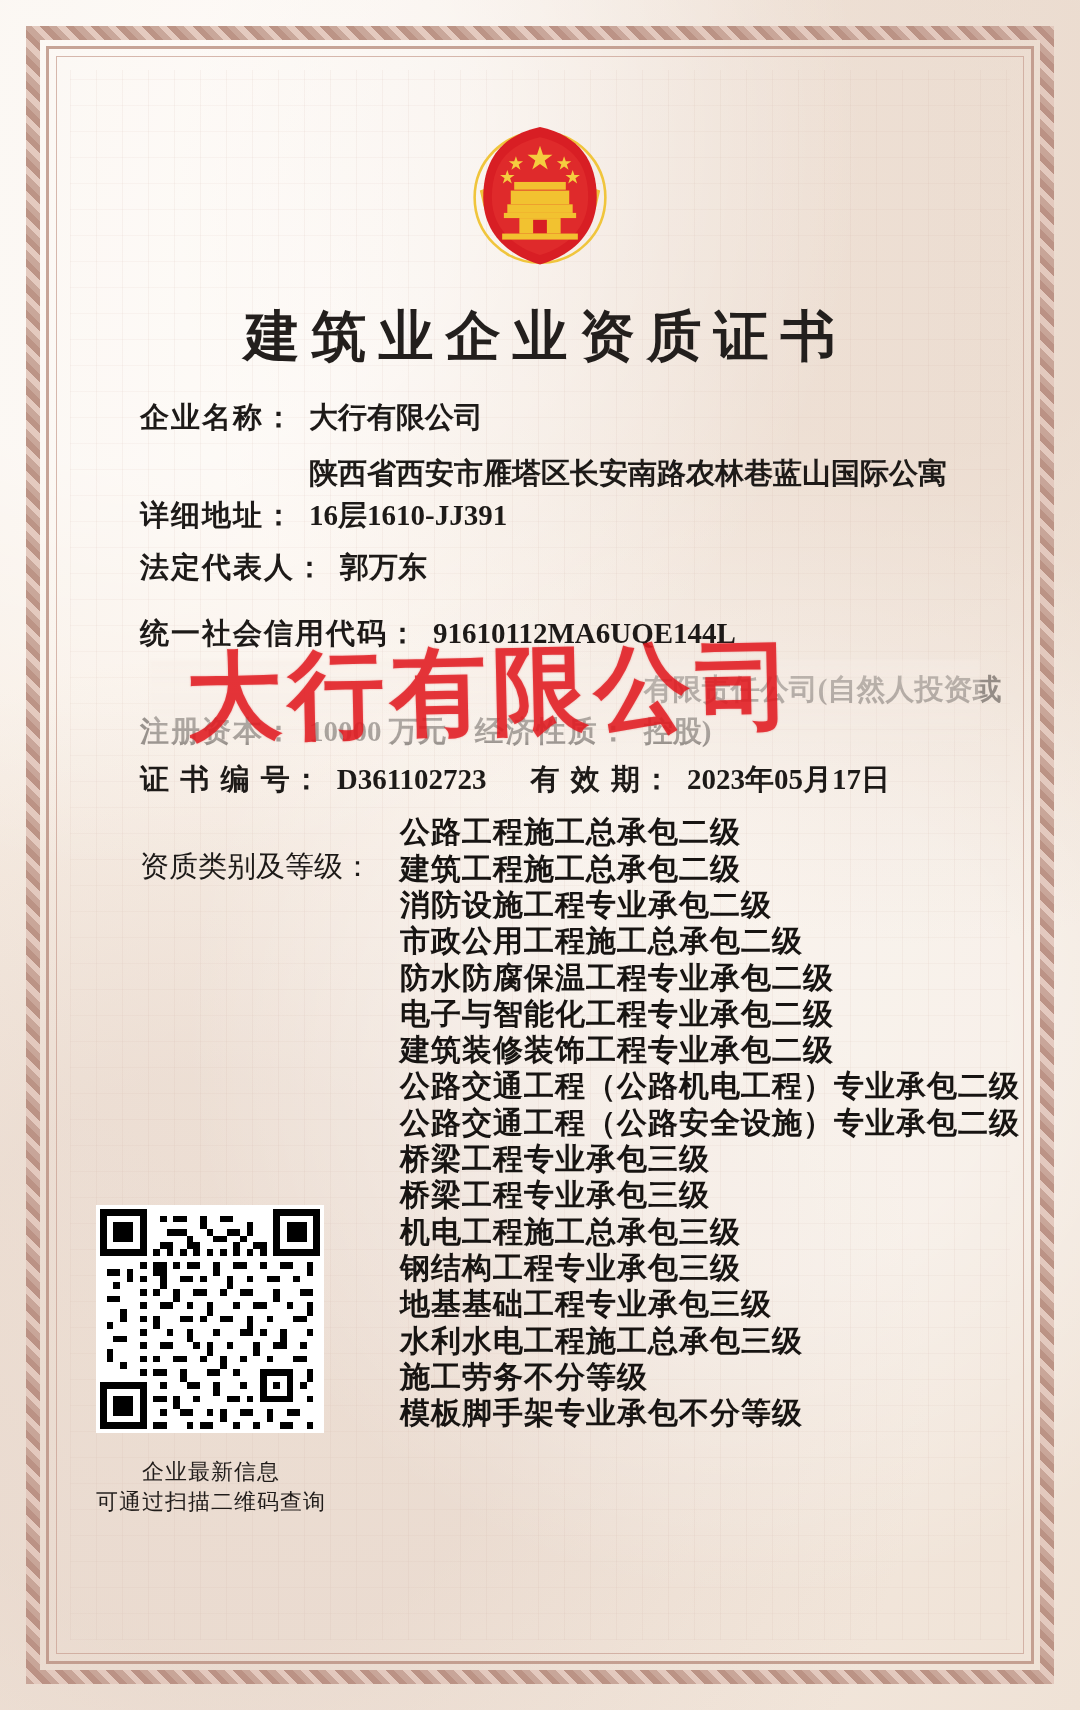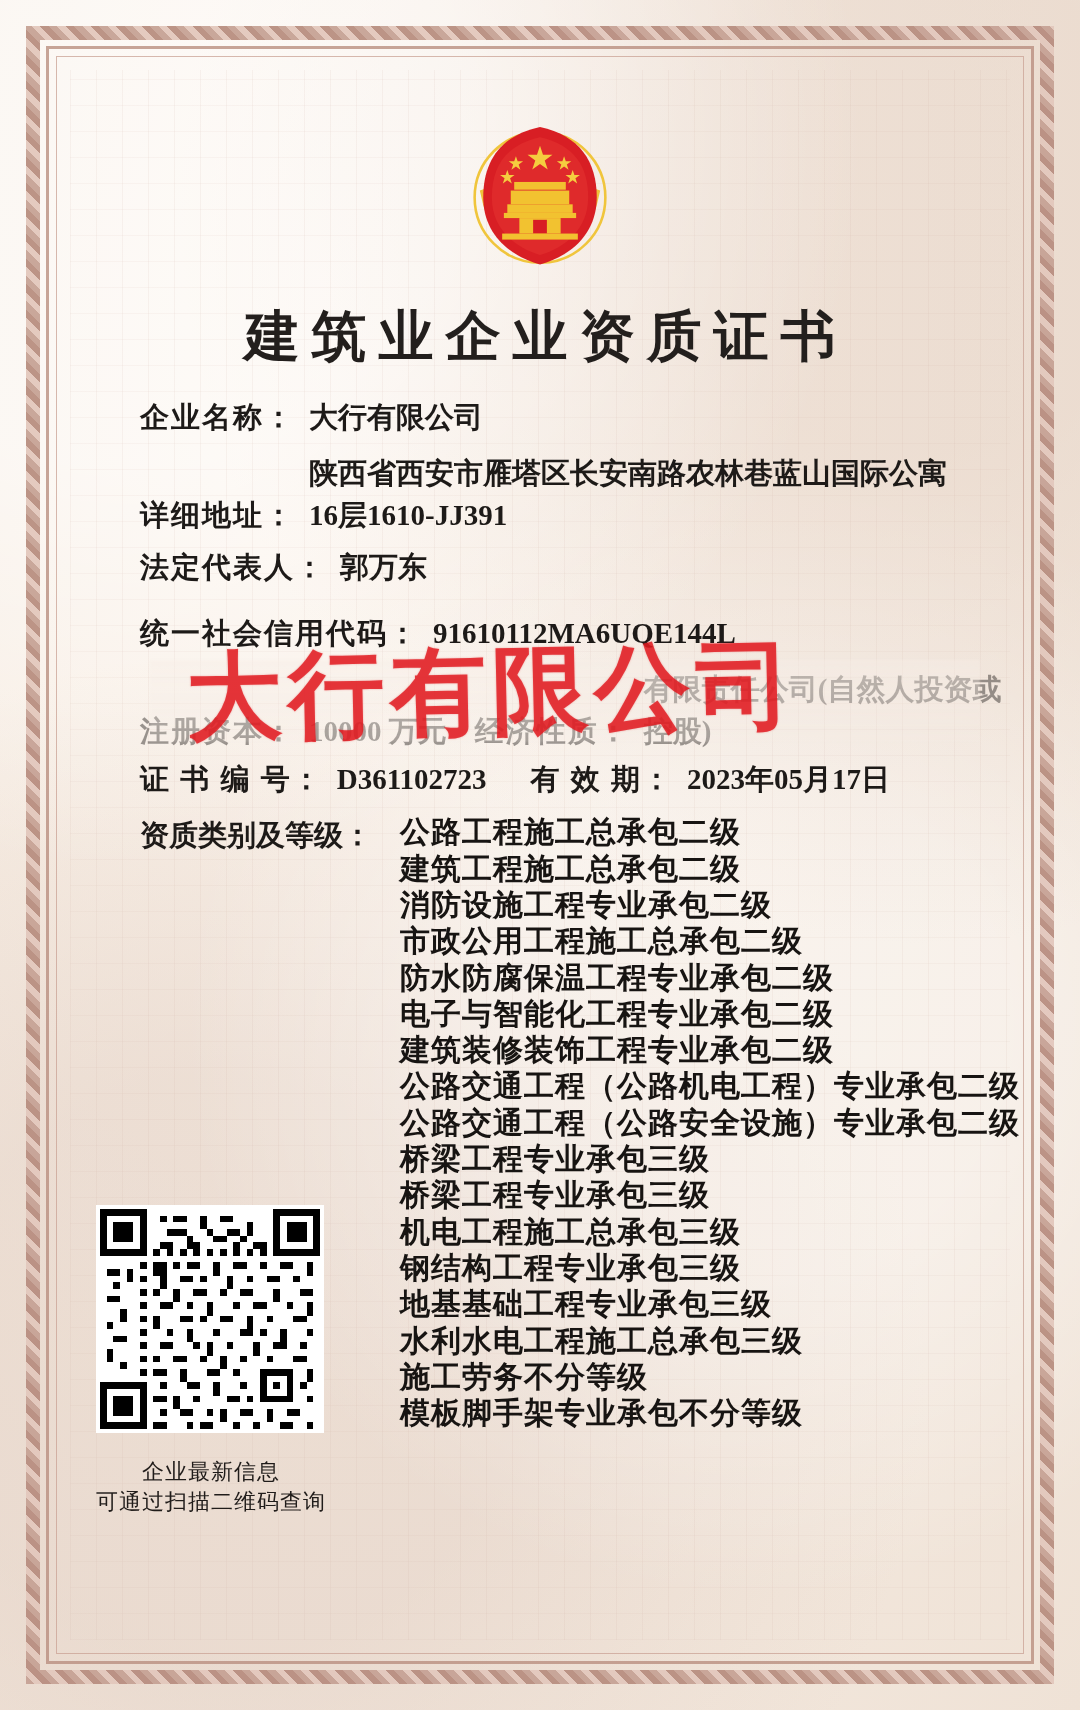--- a/index.html
+++ b/index.html
@@ -126,25 +126,26 @@
   }
 
   
   .qual-row {
     display: flex;
     align-items: flex-start;
     margin-top: 4px;
     font-size: 29px;
   }
   .qual-label {
-    font-weight: bold;
+    font-weight: normal;
     white-space: nowrap;
     flex: 0 0 auto;
     letter-spacing: 0px;
     padding-top: 2px;
+    margin-top: 31px;
   }
   .qual-list {
     margin-left: 28px;
     flex: 1 1 auto;
   }
   .qual-item {
     font-size: 30px;
     font-weight: bold;
     line-height: 1.21;
     letter-spacing: 1px;

